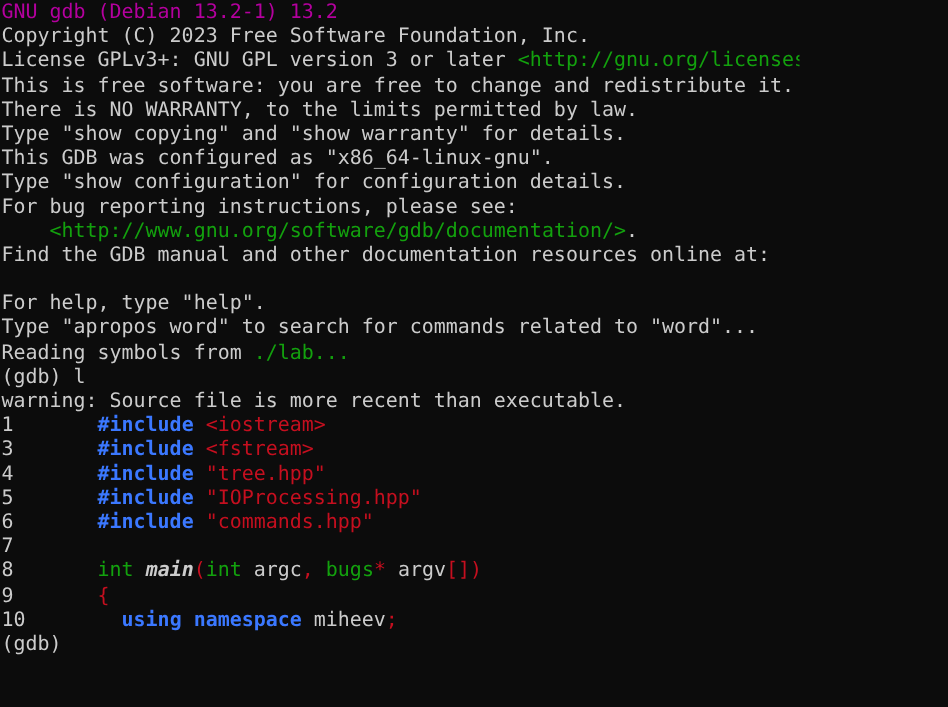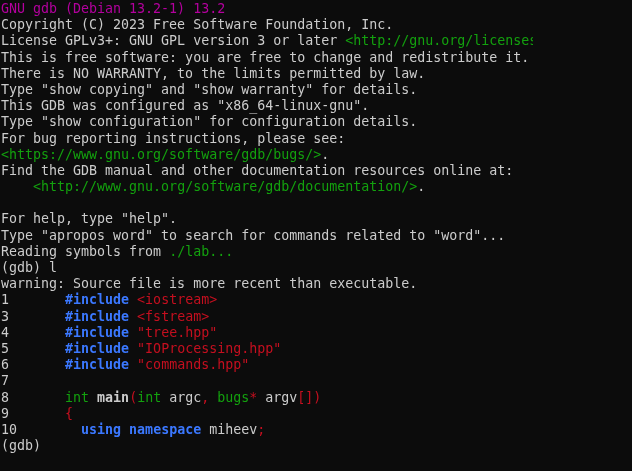--- a/index.html
+++ b/index.html
@@ -12,39 +12,38 @@
     font-family:"DejaVu Sans Mono","Liberation Mono",monospace;
     font-size:13.3px;line-height:16.2px;box-sizing:border-box;
     padding:1px 0 0 1px;cursor:text;
   }
   .line{height:16.2px;white-space:pre;}
   .fg{color:var(--fg);}
   .magenta{color:var(--magenta);}
   .green{color:var(--green);}
   .blue{color:var(--blue);font-weight:bold;}
   .red{color:var(--red);}
-  .bold{font-weight:bold;}
+  .bold{font-weight:bold;font-style:italic;}
 </style>
 </head>
 <body>
 
 <div class="terminal">
   <div>
       <div class="line"><span class="magenta">GNU gdb (Debian 13.2-1) 13.2</span></div>
       <div class="line"><span class="fg">Copyright (C) 2023 Free Software Foundation, Inc.</span></div>
       <div class="line"><span class="fg">License GPLv3+: GNU GPL version 3 or later </span><span class="green">&lt;http://gnu.org/licenses/gpl.html&gt;</span></div>
       <div class="line"><span class="fg">This is free software: you are free to change and redistribute it.</span></div>
       <div class="line"><span class="fg">There is NO WARRANTY, to the limits permitted by law.</span></div>
       <div class="line"><span class="fg">Type "show copying" and "show warranty" for details.</span></div>
       <div class="line"><span class="fg">This GDB was configured as "x86_64-linux-gnu".</span></div>
       <div class="line"><span class="fg">Type "show configuration" for configuration details.</span></div>
       <div class="line"><span class="fg">For bug reporting instructions, please see:</span></div>
-      <div class="line"><span class="green">&lt;https://www.gnu.org/software/gdb/bugs/&gt;</span><span class="fg">.</span></div>
+      <div class="line"><span class="fg">    </span><span class="green">&lt;http://www.gnu.org/software/gdb/documentation/&gt;</span><span class="fg">.</span></div>
       <div class="line"><span class="fg">Find the GDB manual and other documentation resources online at:</span></div>
-      <div class="line"><span class="fg">    </span><span class="green">&lt;http://www.gnu.org/software/gdb/documentation/&gt;</span><span class="fg">.</span></div>
       <div class="line"></div>
       <div class="line"><span class="fg">For help, type "help".</span></div>
       <div class="line"><span class="fg">Type "apropos word" to search for commands related to "word"...</span></div>
       <div class="line"><span class="fg">Reading symbols from </span><span class="green">./lab...</span></div>
       <div class="line"><span class="fg">(gdb) l</span></div>
       <div class="line"><span class="fg">warning: Source file is more recent than executable.</span></div>
       <div class="line"><span class="fg">1       </span><span class="blue">#include</span><span class="fg"> </span><span class="red">&lt;iostream&gt;</span></div>
       <div class="line"><span class="fg">3       </span><span class="blue">#include</span><span class="fg"> </span><span class="red">&lt;fstream&gt;</span></div>
       <div class="line"><span class="fg">4       </span><span class="blue">#include</span><span class="fg"> </span><span class="red">"tree.hpp"</span></div>
       <div class="line"><span class="fg">5       </span><span class="blue">#include</span><span class="fg"> </span><span class="red">"IOProcessing.hpp"</span></div>

